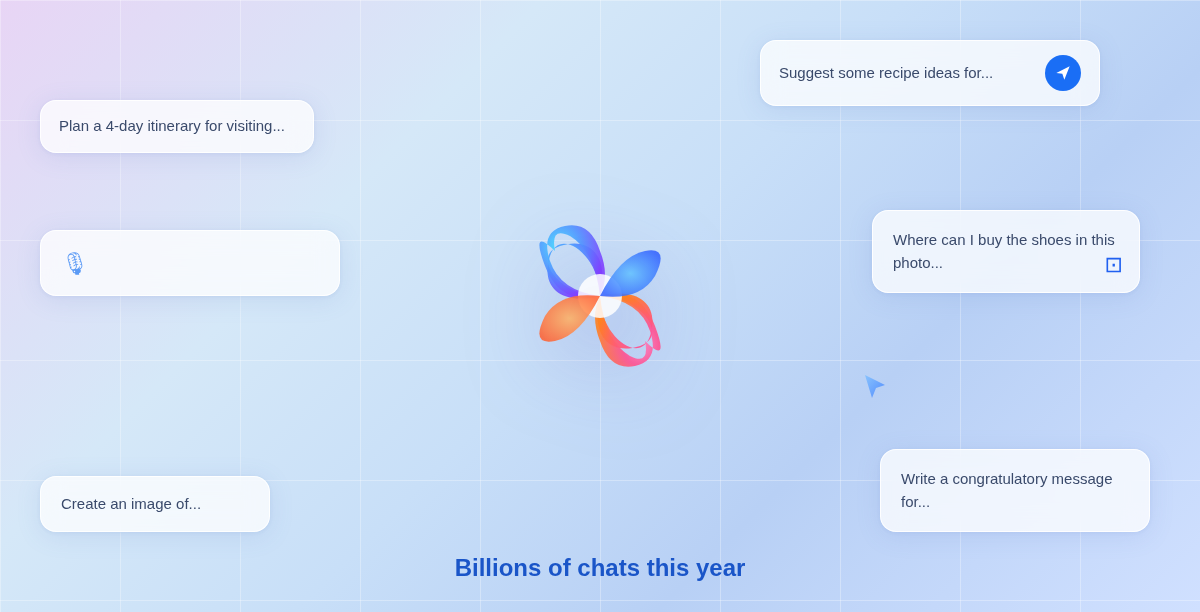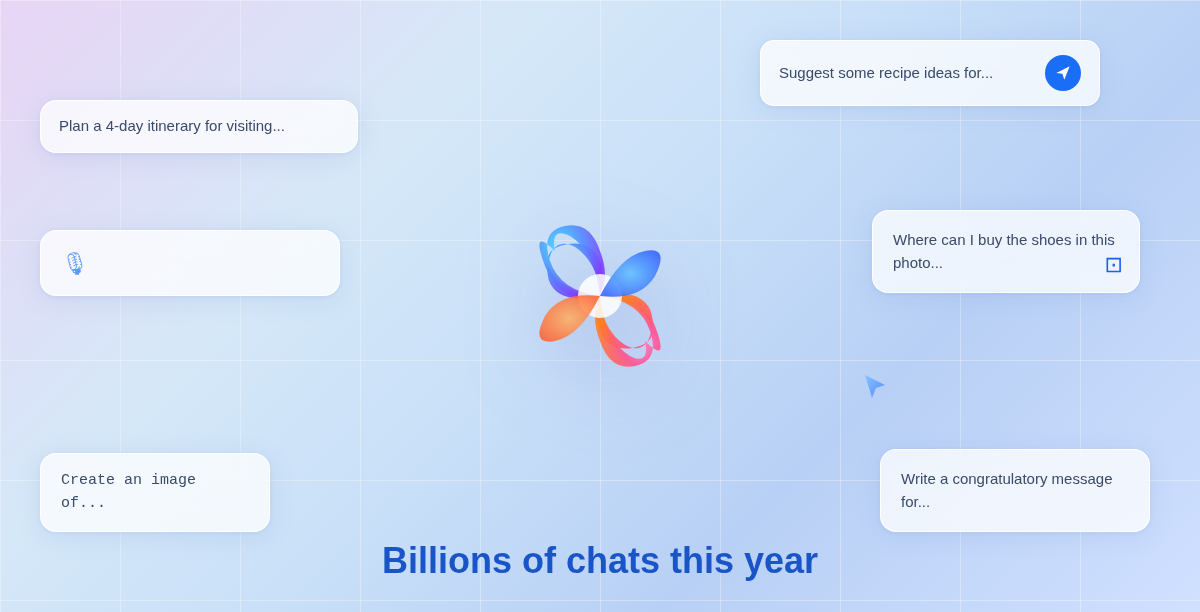--- a/index.html
+++ b/index.html
@@ -48,21 +48,20 @@
 
     
     .card-recipe {
       top: 40px;
       right: 100px;
       width: 340px;
       display: flex;
       align-items: center;
       justify-content: space-between;
       padding: 14px 18px;
-      border-radius: 14px;
     }
 
     .card-recipe .send-btn {
       width: 36px;
       height: 36px;
       background: #1a6ef5;
       border-radius: 50%;
       display: flex;
       align-items: center;
       justify-content: center;
@@ -73,21 +72,21 @@
     .card-recipe .send-btn svg {
       width: 16px;
       height: 16px;
       fill: white;
     }
 
     
     .card-itinerary {
       top: 100px;
       left: 40px;
-      width: 318px;
+      width: 274px;
       padding: 14px 18px;
     }
 
     
     .card-interview {
       top: 230px;
       left: 40px;
       width: 300px;
       padding: 18px 20px;
       display: flex;
@@ -126,21 +125,20 @@
       width: 270px;
       padding: 18px 20px;
     }
 
     
     .card-image {
       bottom: 80px;
       left: 40px;
       width: 230px;
       padding: 16px 20px;
-      font-family: Liberation Mono, monospace;
     }
 
     
     .center-logo {
       position: absolute;
       top: 50%;
       left: 50%;
       transform: translate(-50%, -55%);
       width: 200px;
       height: 200px;
@@ -152,21 +150,21 @@
       height: 200px;
       filter: drop-shadow(0 20px 40px rgba(100, 100, 200, 0.3));
     }
 
     
     .tagline {
       position: absolute;
       bottom: 30px;
       left: 50%;
       transform: translateX(-50%);
-      font-size: 36px;
+      font-size: 24px;
       font-weight: 700;
       color: #1a55c8;
       white-space: nowrap;
       text-align: center;
     }
 
     
     .cursor-arrow {
       position: absolute;
       top: 370px;

